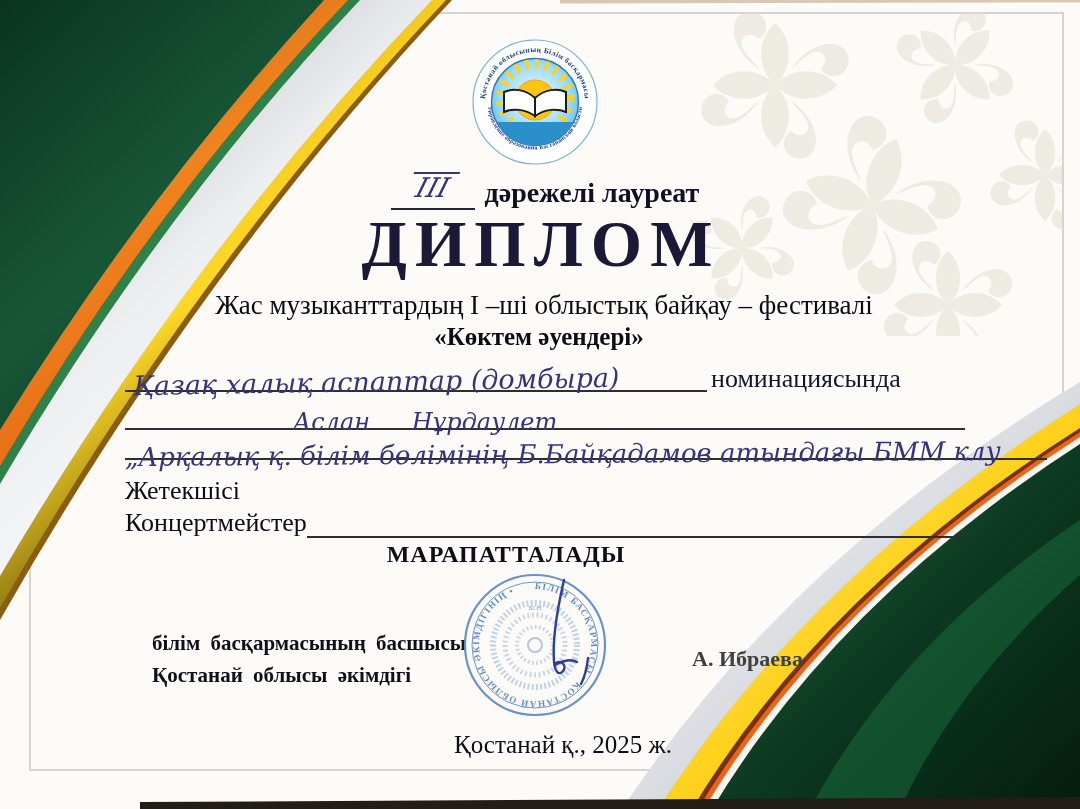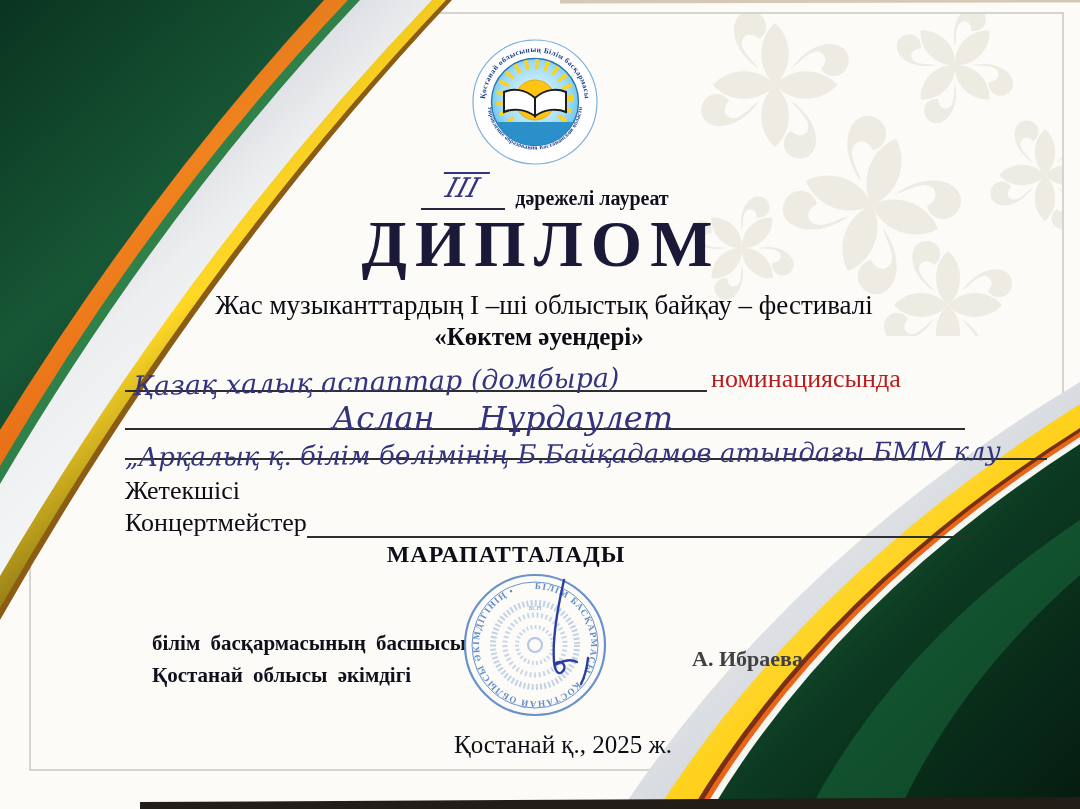--- a/index.html
+++ b/index.html
@@ -18,38 +18,38 @@
   .degree-row{left:0; top:172px; width:1090px;}
   .numeral-slot{
     display:inline-block; width:84px; border-bottom:2px solid #26263c;
     vertical-align:bottom; text-align:center; height:36px;
   }
   .hw.numeral{
     display:inline-block; font-size:27px; padding:0 7px;
     border-top:2px solid #33337e; transform:skewX(-16deg);
   }
   .degree-label{
-    font-size:20px; font-weight:bold; color:#101022;
+    font-size:28px; font-weight:bold; color:#101022;
     margin-left:10px; vertical-align:bottom; line-height:1.2;
   }
   .title{
     left:0; top:211px; width:1082px; font-weight:bold; font-size:66px;
     letter-spacing:8px; color:#1a1a38; line-height:1;
   }
   .subtitle{left:0; top:290px; width:1088px; font-size:27px; color:#0c0c14;}
   .festival{left:0; top:323px; width:1078px; font-size:25px; font-weight:bold; color:#0c0c14;}
   .row{position:absolute; display:flex; align-items:flex-end;}
   .u{border-bottom:2px solid #2e2e2e; position:relative;}
   .row-nomination{left:125px; top:352px; width:858px; height:40px;}
   .u-nom{width:582px; height:40px;}
   .hw-nom{position:absolute; left:8px; bottom:-5px; font-size:27px; transform:rotate(-1deg);}
-  .label-after{font-size:26px; color:#b91c1c; padding-left:4px; line-height:1.05;}
+  .label-after{font-size:26px; color:#0f172a; padding-left:4px; line-height:1.05;}
   .row-name{left:125px; top:390px; width:840px; height:40px;}
   .u-name{width:100%; height:40px;}
-  .hw-name{position:absolute; left:168px; bottom:-6px; font-size:32px; word-spacing:34px;margin-left:39px;}
+  .hw-name{position:absolute; left:168px; bottom:-6px; font-size:24px; word-spacing:34px;}
   .row-school{left:125px; top:428px; width:922px; height:32px;}
   .u-school{width:100%; height:42px;}
   .hw-school{position:absolute; left:0px; bottom:-9px; font-size:26px; transform:rotate(-0.4deg);}
   .row-supervisor{left:125px; top:464px; width:843px; height:42px;}
   .row-concert{left:125px; top:498px; width:843px; height:40px;}
   .row-label{font-size:26px; color:#0d0d16; line-height:1.05; padding-bottom:2px; white-space:nowrap;}
   .u-fill{flex:1; height:40px;}
   .hw-sup{position:absolute; left:14px; bottom:-5px; font-size:26px; word-spacing:16px; transform:rotate(-0.6deg);}
   .award{left:0; top:541px; width:1012px; font-weight:bold; font-size:24px; letter-spacing:1px; color:#0e0e18;}
   .official{

